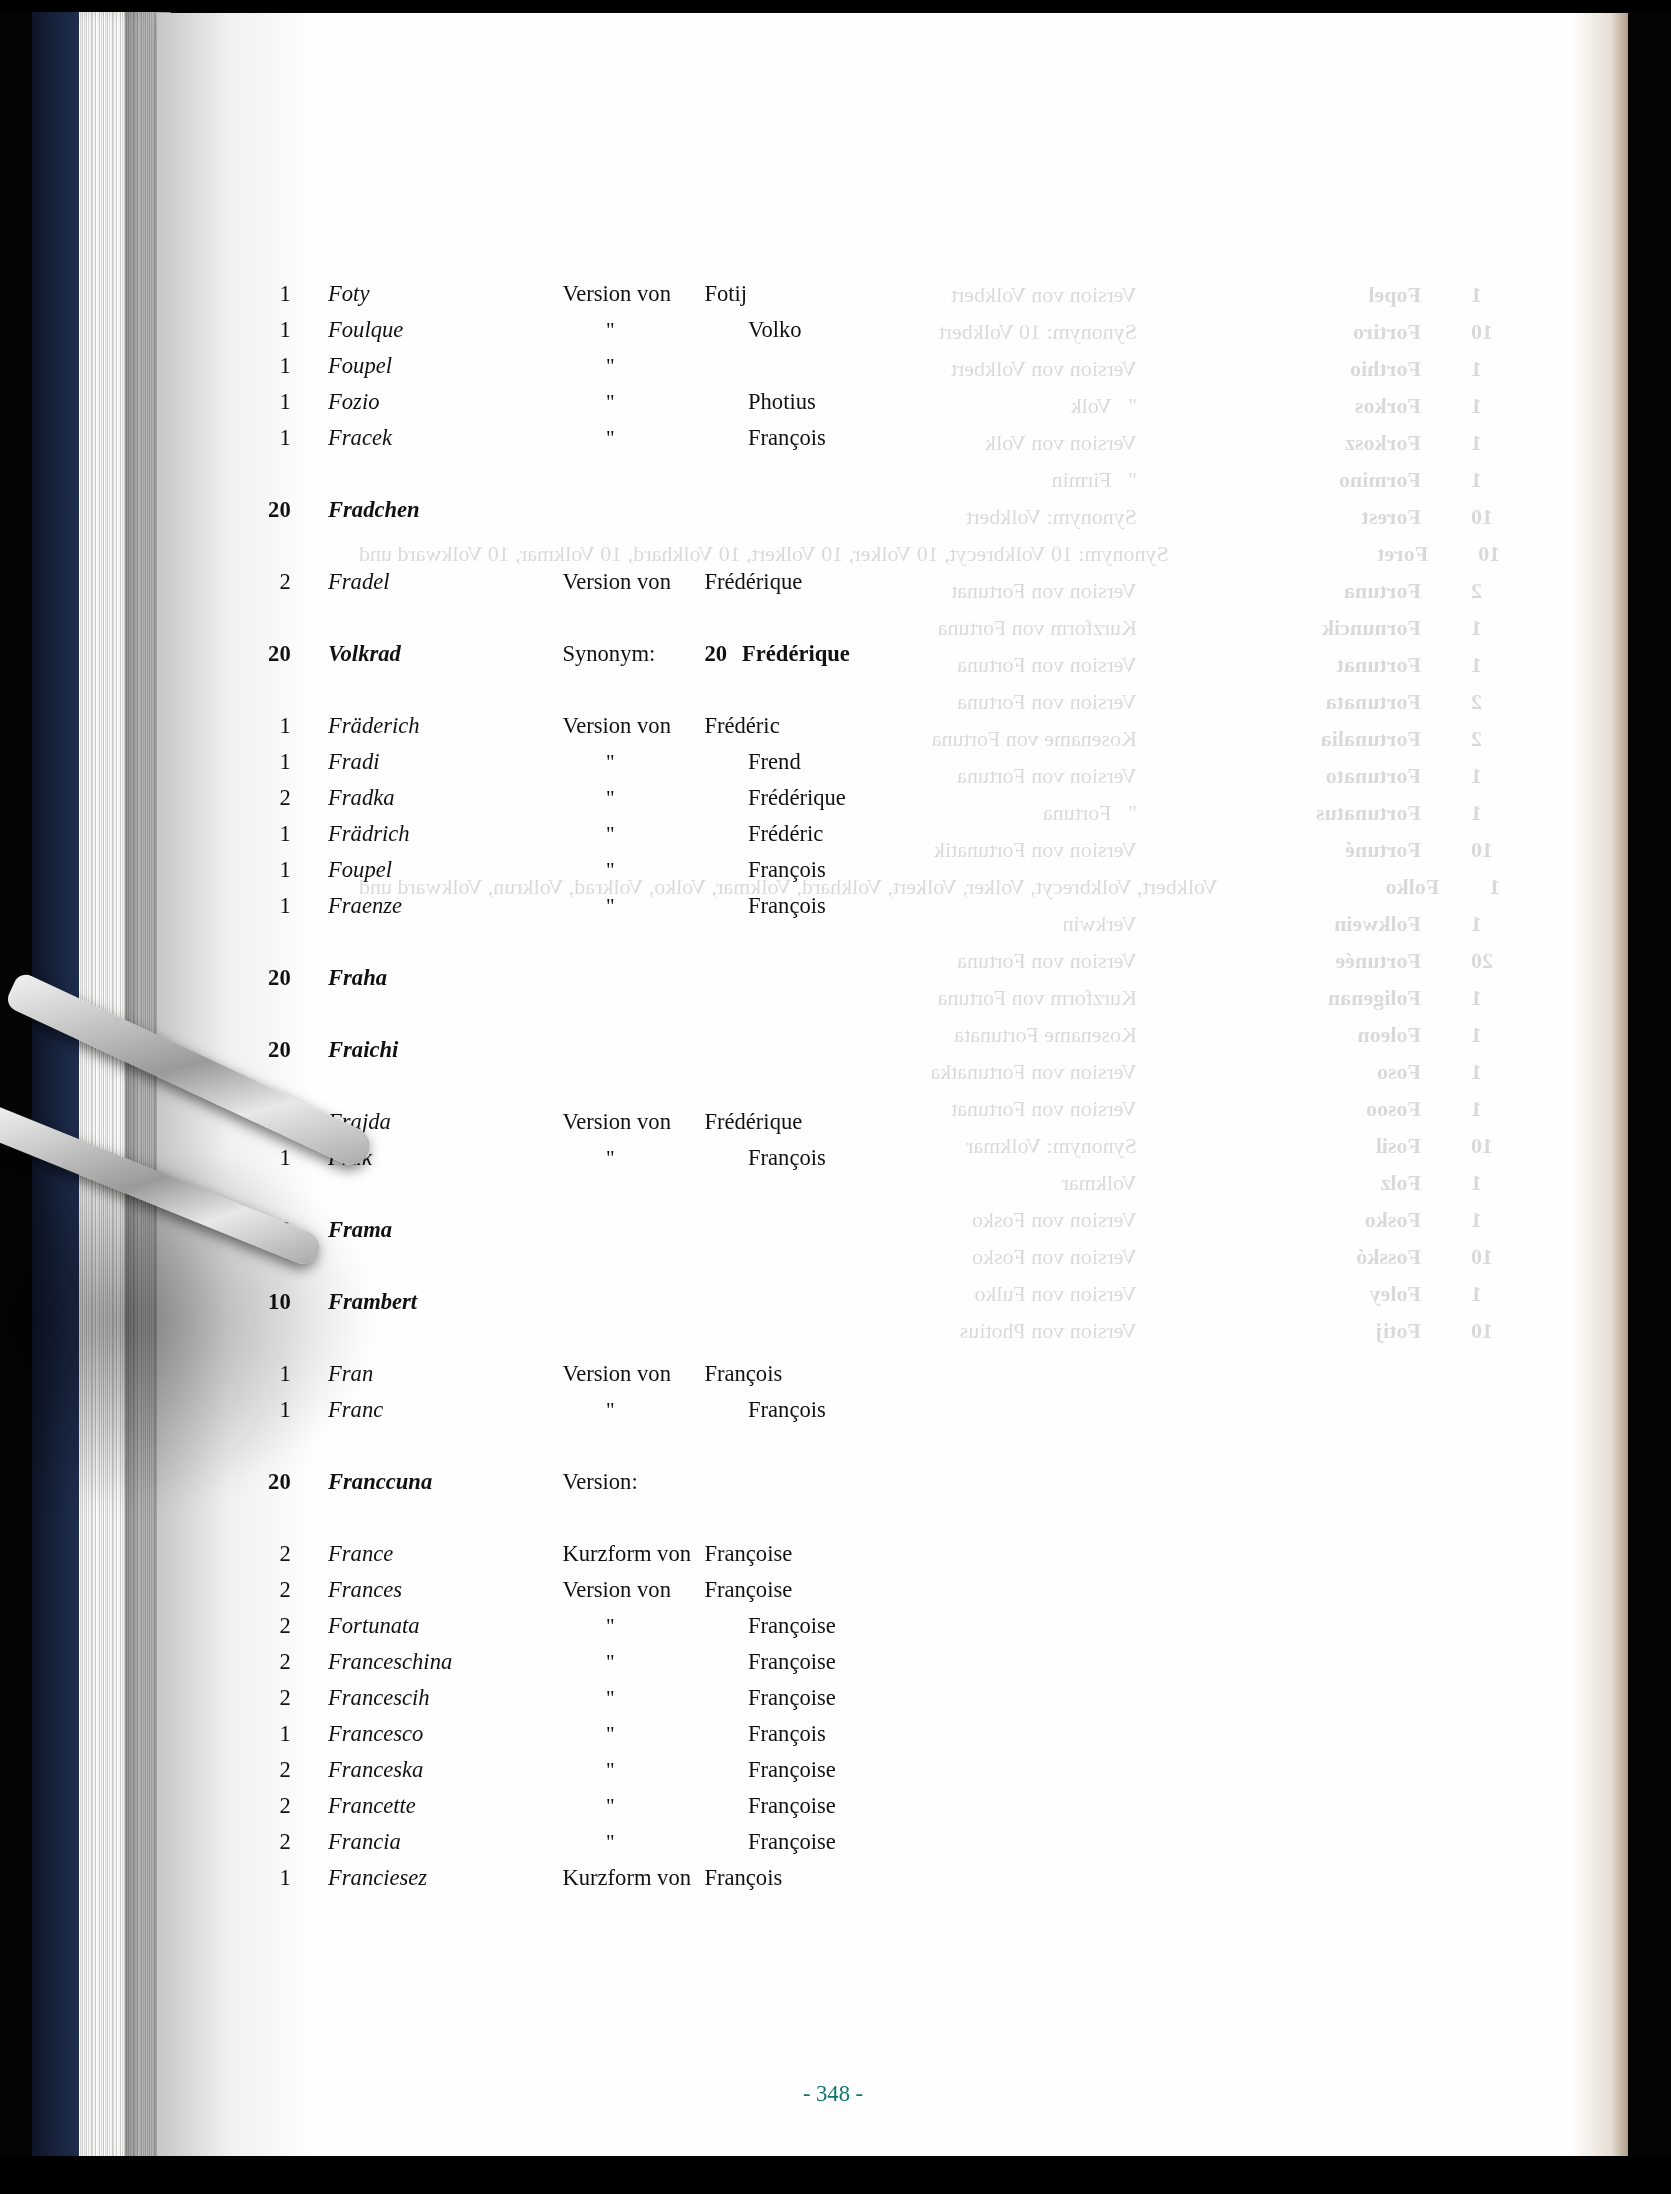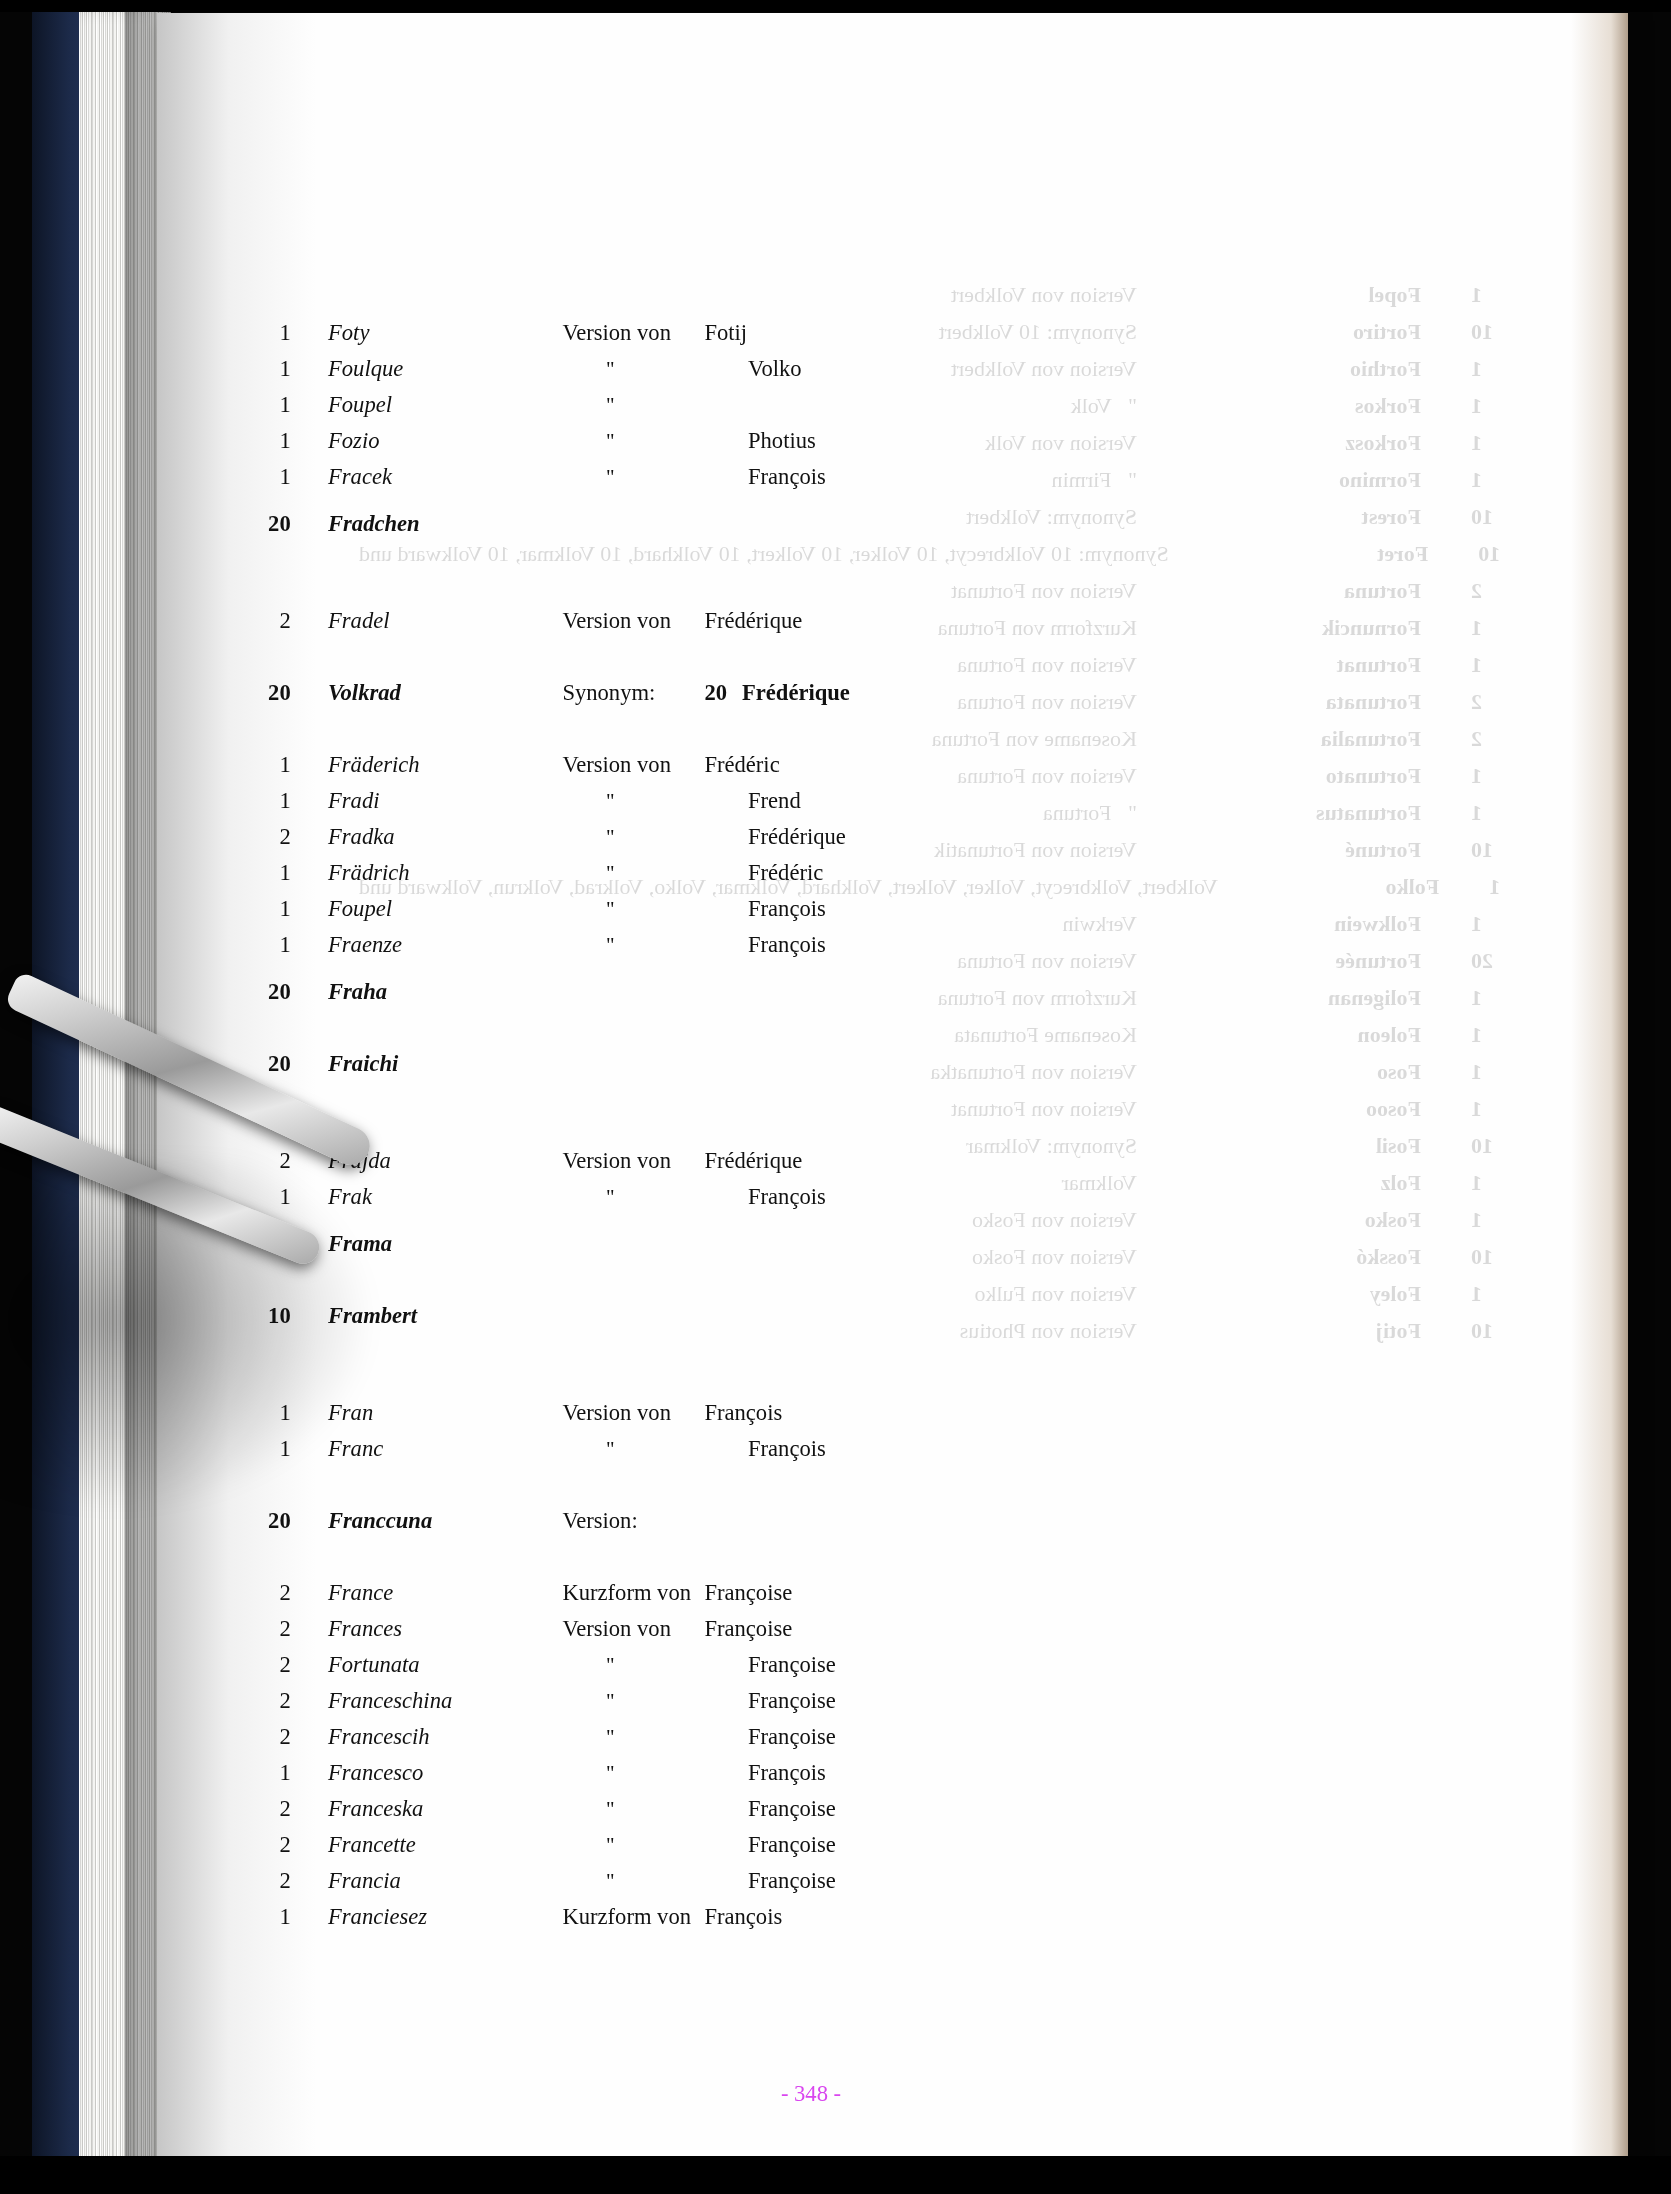--- a/index.html
+++ b/index.html
@@ -149,46 +149,45 @@
     letter-spacing: 0.2px;
   }
   .col-name {
     width: 226px;
     padding-left: 15px;
     font-style: italic;
   }
   .col-rel {
     width: 142px;
     padding-left: 8.4px;
-    margin-top: 39px;
   }
   .col-target {
     flex: 1;
     padding-left: 0px;
   }
   .col-rel.ditto {
     text-align: left;
     padding-left: 52px;
     font-size: 21px;
   }
   .bold { font-weight: bold; }
   .syn-count {
     font-weight: bold;
     padding-right: 15px;
   }
 
   
   #page-number {
     position: absolute;
-    left: 148px;
+    left: 170px;
     top: 2081px;
     width: 1326px;
     text-align: center;
     font-size: 22.6px;
-    color: #d946ef;
+    color: #0f766e;
   }
 
   
   #tweezers {
     position: absolute;
     left: -33px;
     top: 1112px;
     width: 435px;
     height: 468px;
     pointer-events: none;

